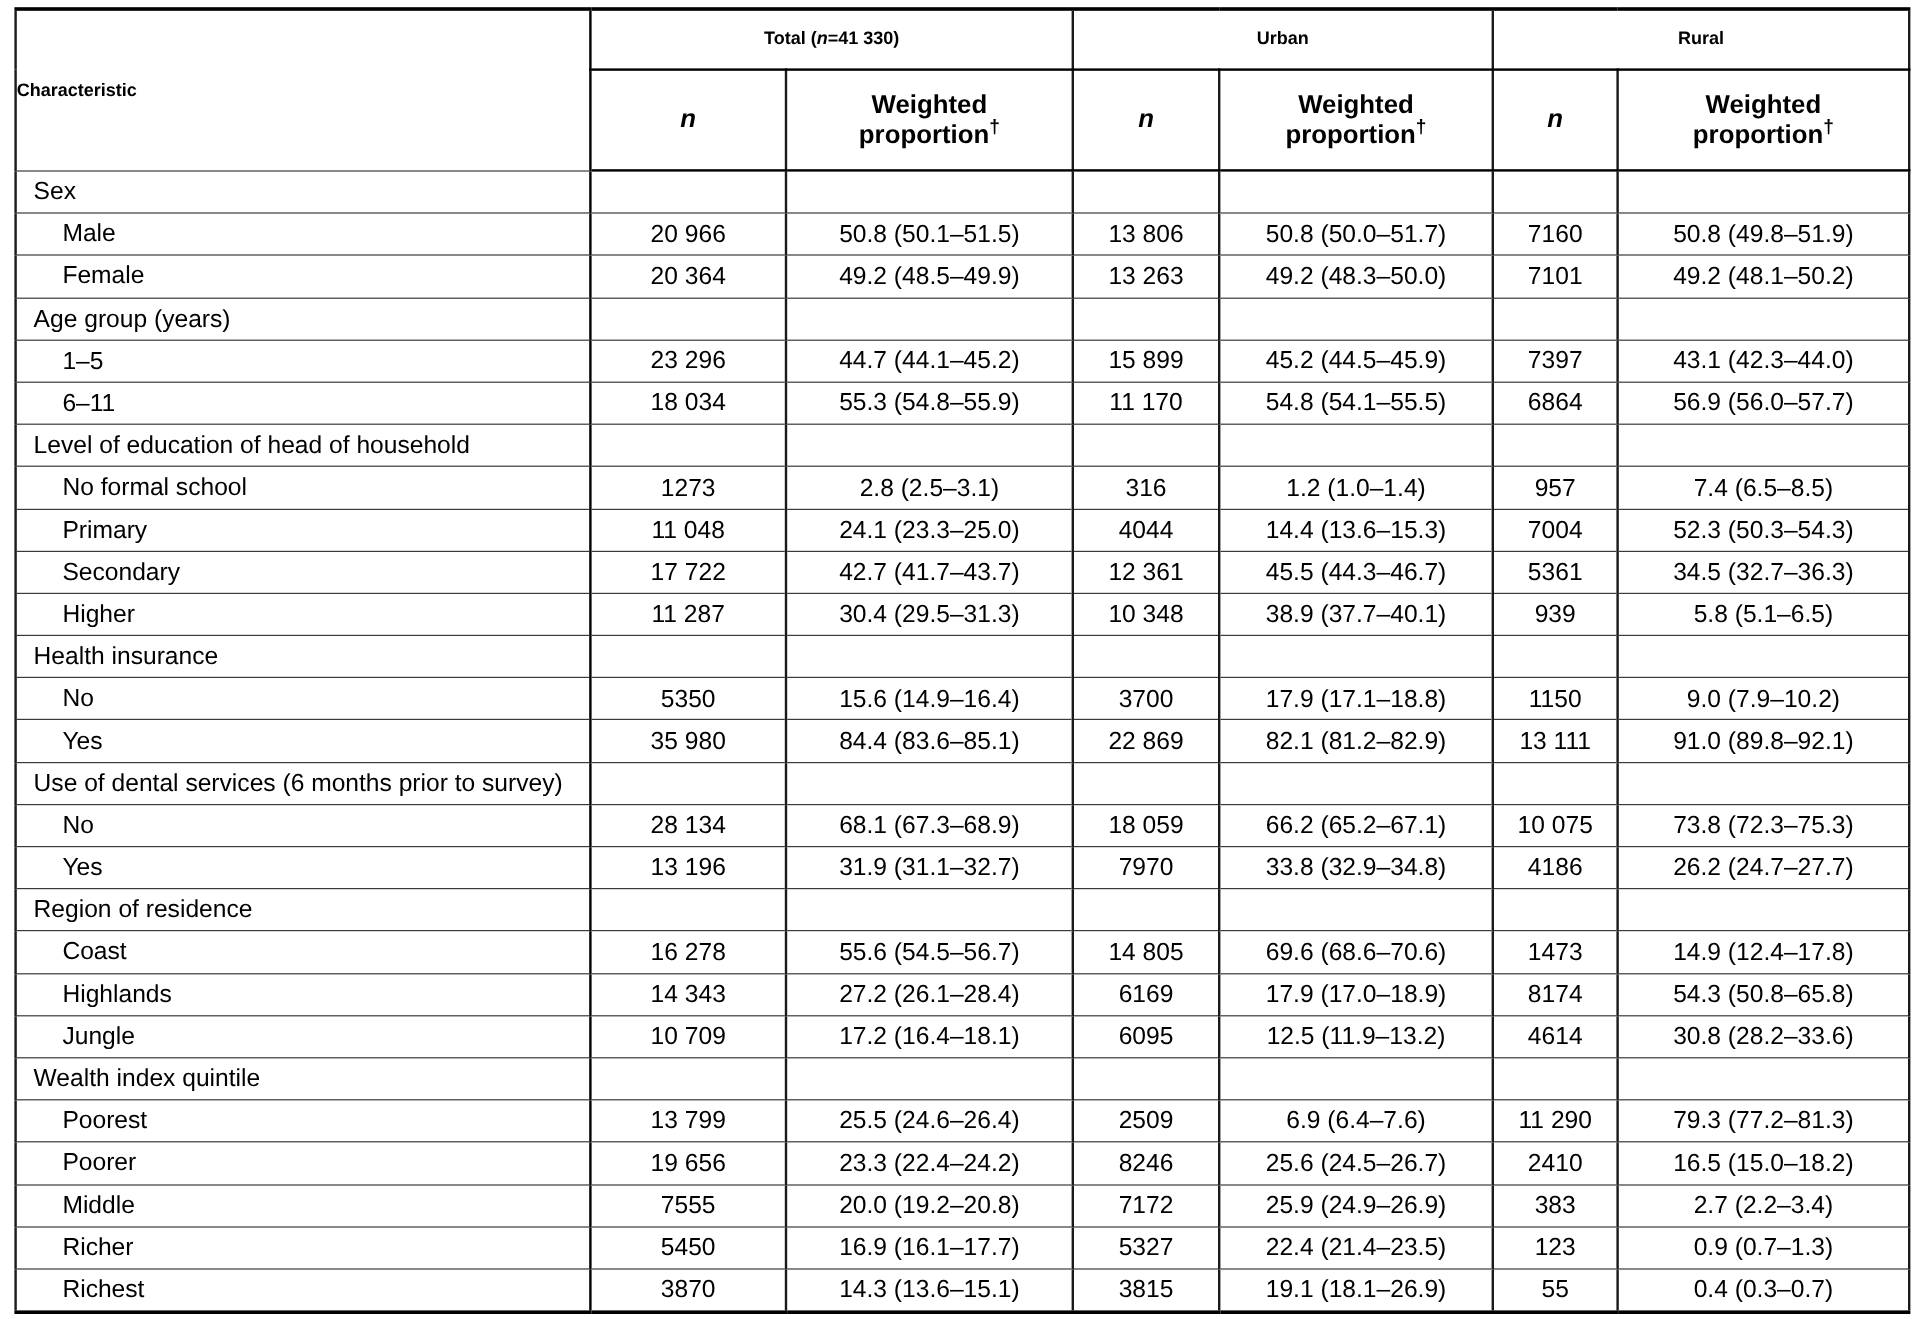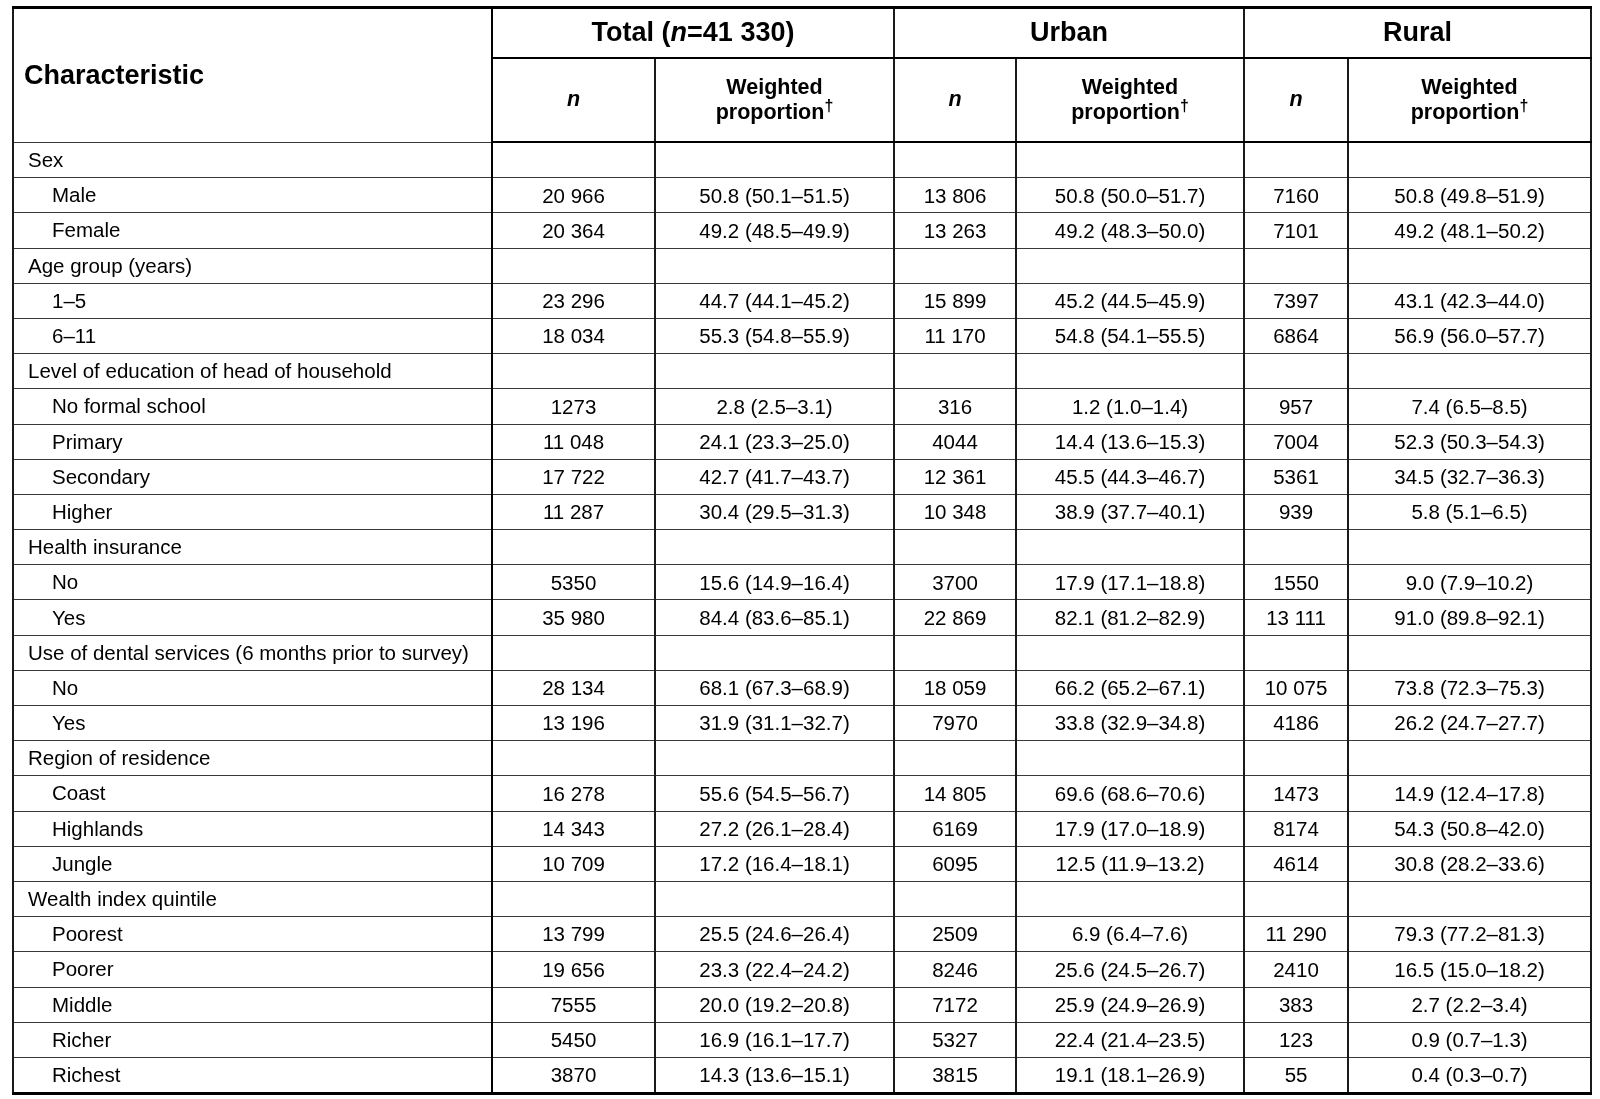--- a/index.html
+++ b/index.html
@@ -46,25 +46,25 @@
   col.c-rn    { width: 104px; }
   col.c-rw    { width: 243px; }
 
   
   thead tr.hrow1 th {
     border-top: 3.4px solid #000000;
     border-bottom: 2.6px solid #000000;
     height: 48px;
     font-weight: bold;
     text-align: center;
-    font-size: 27px;
+    font-size: 15px;
   }
   thead tr.hrow1 th.char-head {
     text-align: left;
-    padding-left: 10px;
+    padding-left: 0;
     border-bottom: none;
     border-right: 2.4px solid #000000;
   }
   thead tr.hrow2 th {
     border-bottom: 2.6px solid #000000;
     height: 82px;
     font-weight: bold;
     text-align: center;
     font-size: 21.5px;
     line-height: 1.18;
@@ -270,21 +270,21 @@
           <td></td>
         </tr>
         <tr>
           <td class="lbl indent">
             <span class="txt">No</span>
           </td>
           <td>5350</td>
           <td>15.6 (14.9–16.4)</td>
           <td>3700</td>
           <td>17.9 (17.1–18.8)</td>
-          <td>1550</td>
+          <td>1150</td>
           <td>9.0 (7.9–10.2)</td>
         </tr>
         <tr>
           <td class="lbl indent">
             <span class="txt">Yes</span>
           </td>
           <td>35 980</td>
           <td>84.4 (83.6–85.1)</td>
           <td>22 869</td>
           <td>82.1 (81.2–82.9)</td>
@@ -348,21 +348,21 @@
         </tr>
         <tr>
           <td class="lbl indent">
             <span class="txt">Highlands</span>
           </td>
           <td>14 343</td>
           <td>27.2 (26.1–28.4)</td>
           <td>6169</td>
           <td>17.9 (17.0–18.9)</td>
           <td>8174</td>
-          <td>54.3 (50.8–42.0)</td>
+          <td>54.3 (50.8–65.8)</td>
         </tr>
         <tr>
           <td class="lbl indent">
             <span class="txt">Jungle</span>
           </td>
           <td>10 709</td>
           <td>17.2 (16.4–18.1)</td>
           <td>6095</td>
           <td>12.5 (11.9–13.2)</td>
           <td>4614</td>

